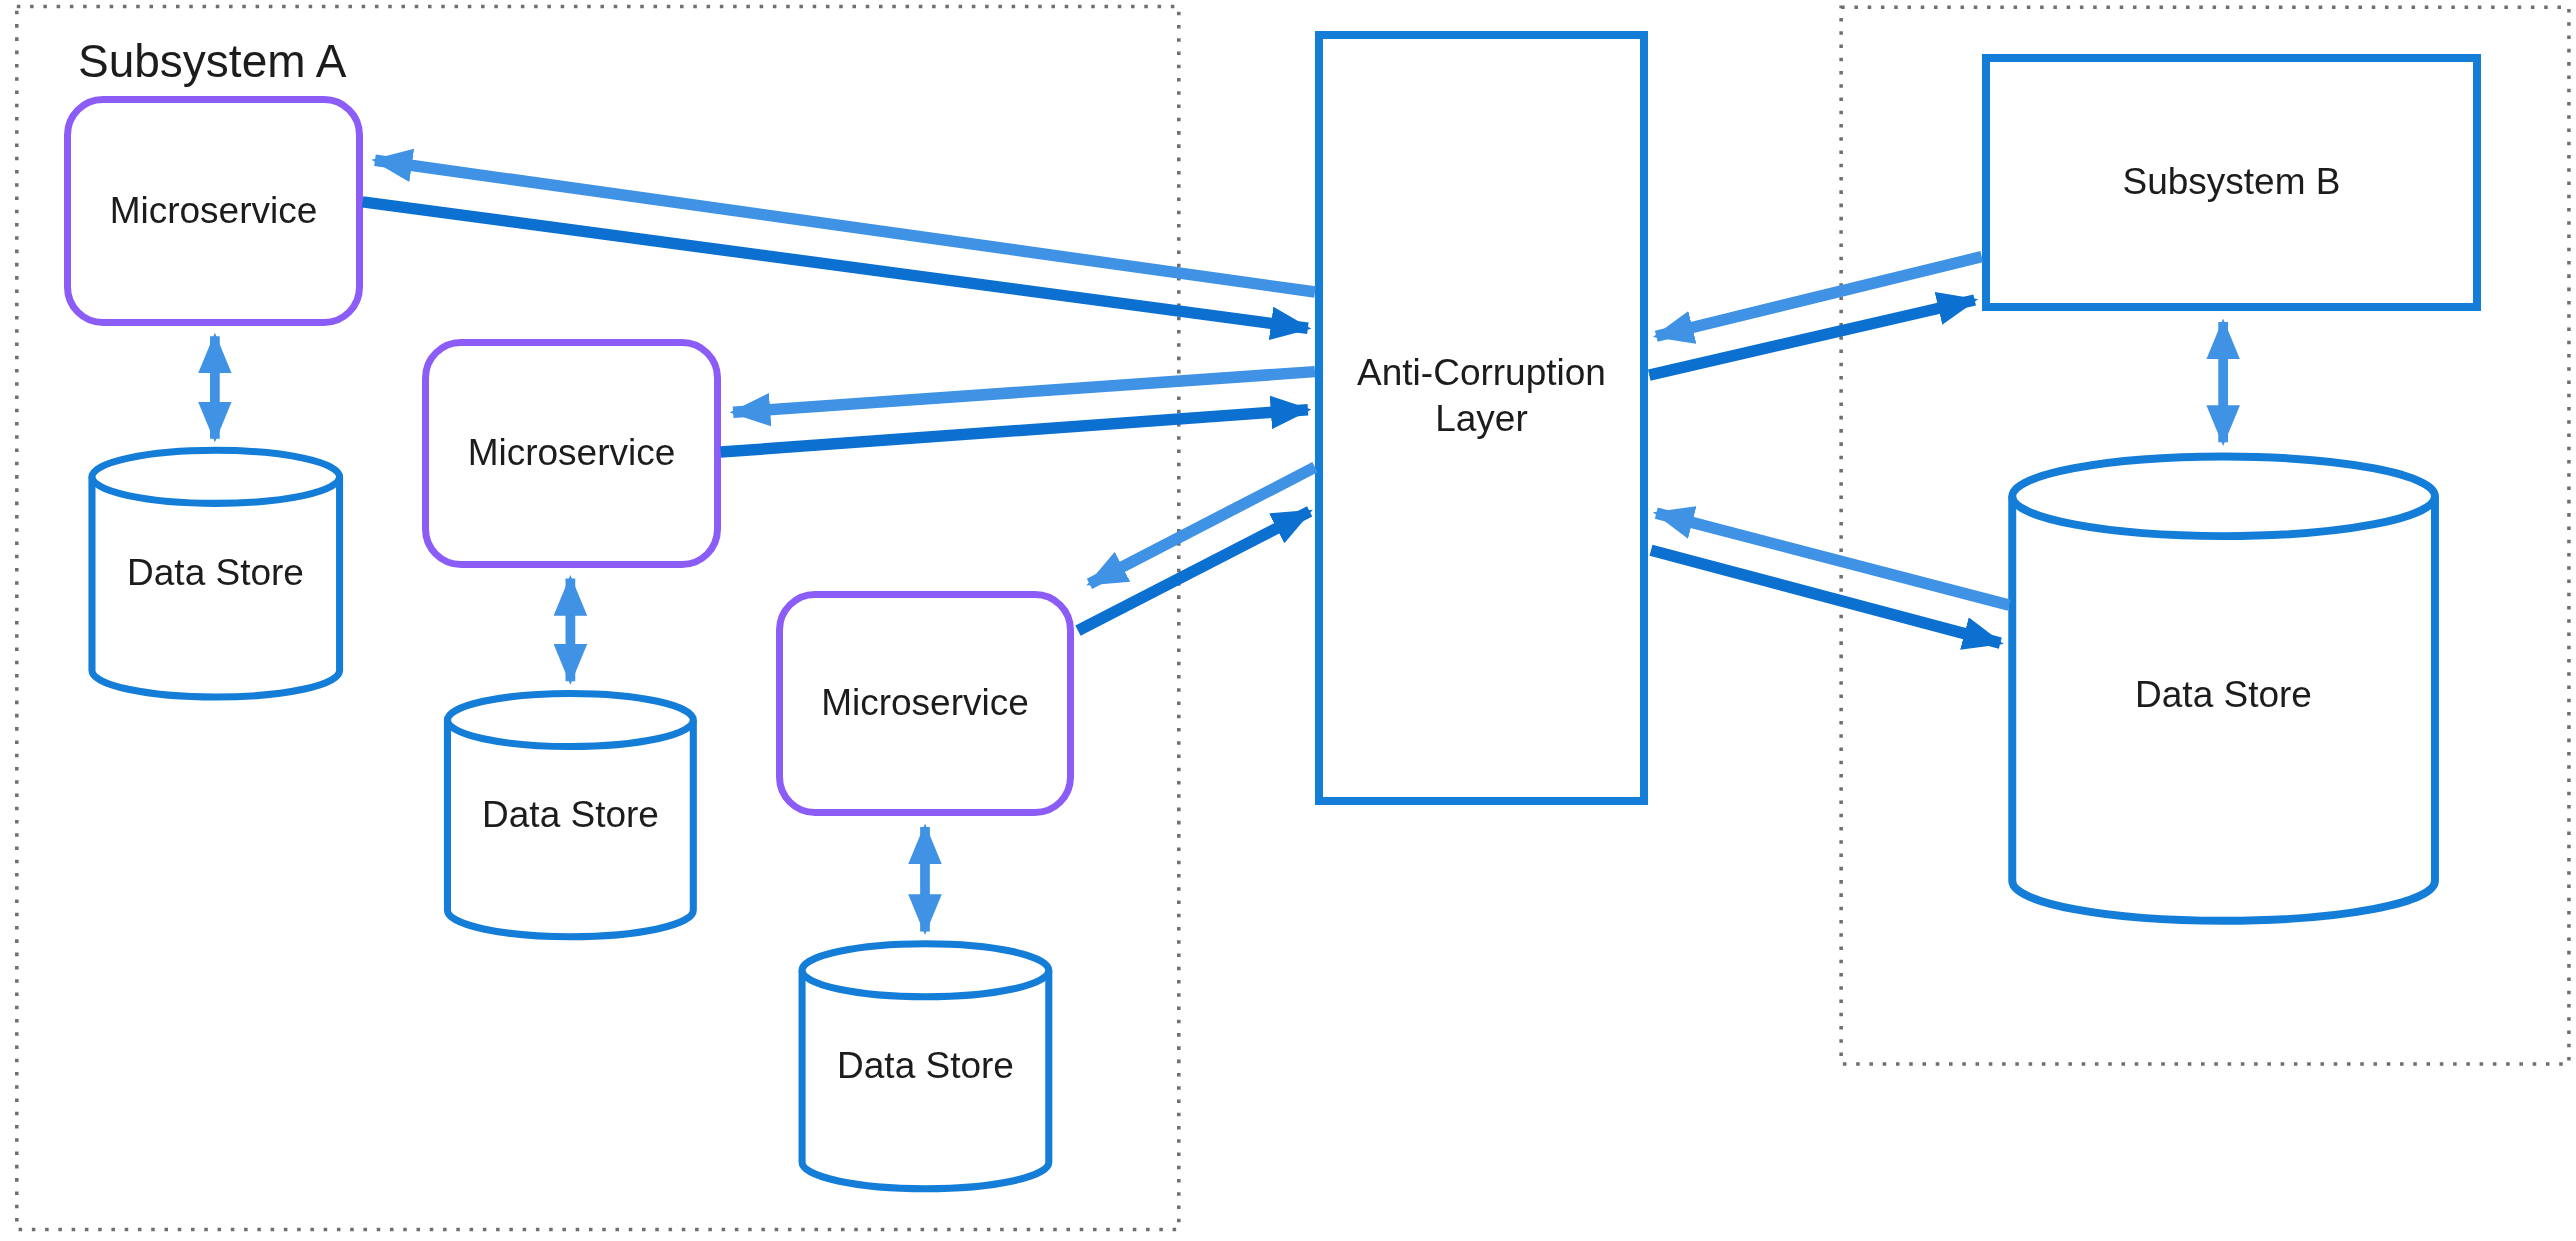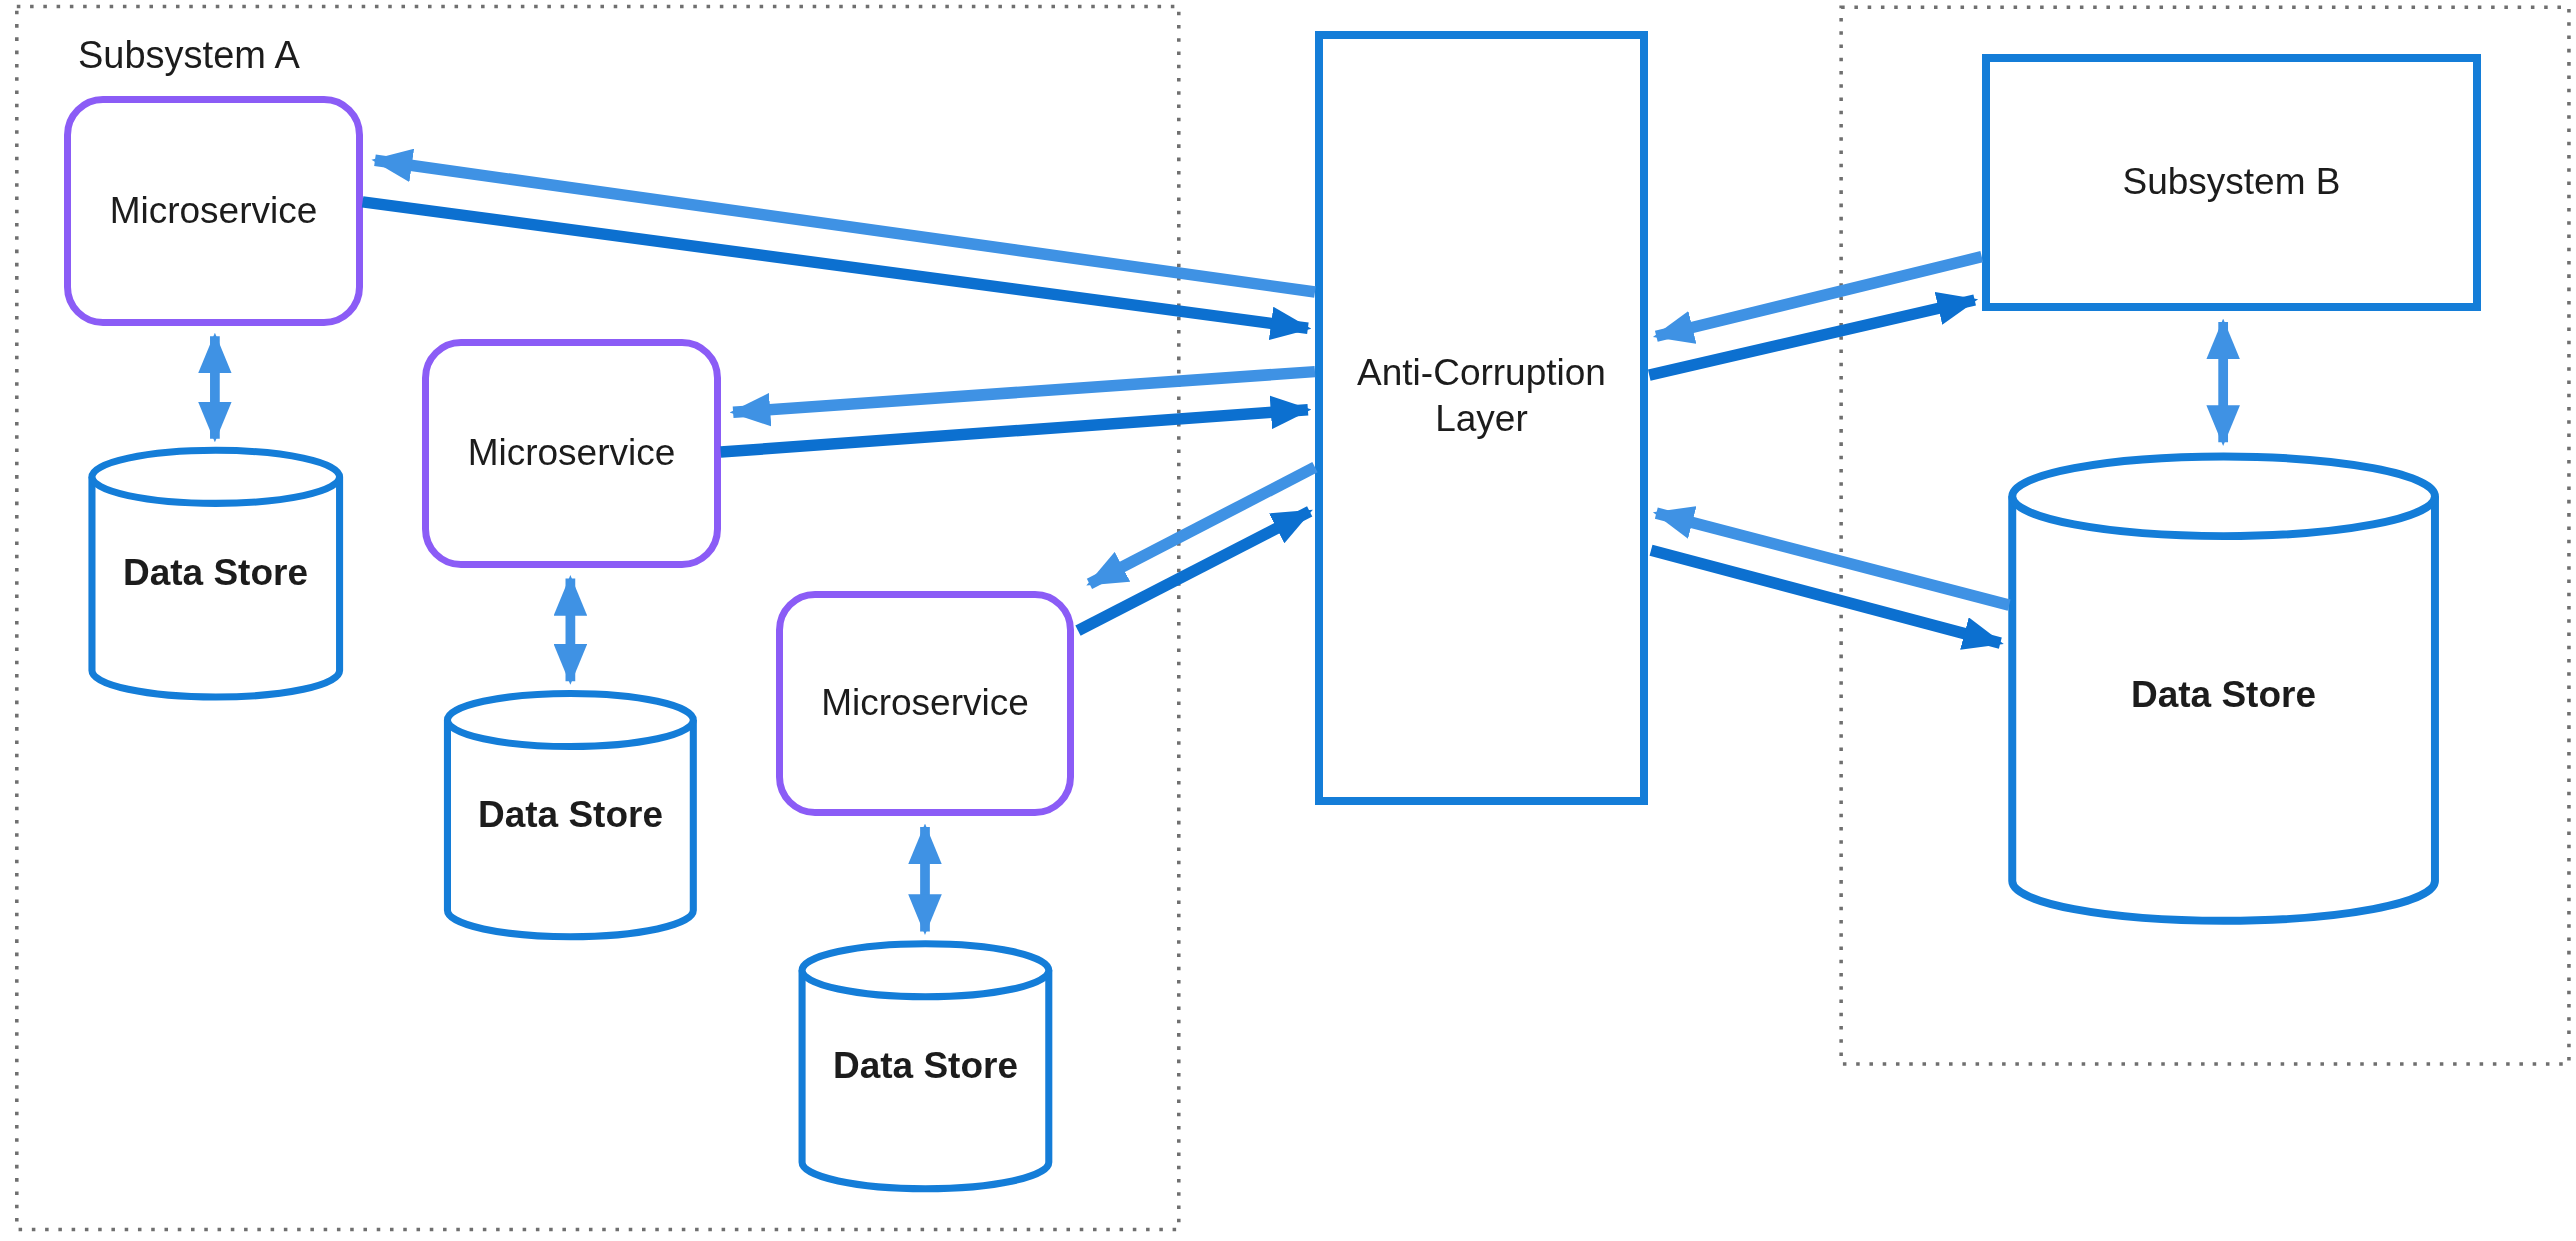--- a/index.html
+++ b/index.html
@@ -30,31 +30,30 @@
   .ms   { border: 7px solid #8b5cf6; border-radius: 39px; }
   .acl  { border: 8px solid #147dd8; left: 1315px; top: 31px; width: 333px; height: 774px;
           flex-direction: column; text-align: center; padding-bottom: 44px; }
   .bbox { border: 8px solid #147dd8; left: 1982px; top: 54px; width: 499px; height: 257px; }
   .ms1 { left: 64px;  top: 96px; width: 299px; height: 230px; }
   .ms2 { left: 422px; top: 339px; width: 299px; height: 229px; }
   .ms3 { left: 776px; top: 591px; width: 298px; height: 225px; }
   .sys-label {
     position: absolute;
     left: 78px; top: 34px;
-    font-size: 38px;
+    font-size: 46px;
     white-space: nowrap;
   }
   .ds-label {
     position: absolute;
     width: 283px; height: 50px;
     line-height: 50px;
     text-align: center;
     font-size: 37px;
     white-space: nowrap;
-    font-weight: bold;
   }
   .ds1 { left: 74px;   top: 548px; }
   .ds2 { left: 429px;  top: 790px; }
   .ds3 { left: 784px;  top: 1041px; }
   .dsb { left: 2082px; top: 670px; }
 </style>
 </head>
 <body>
 
 <div class="canvas">

